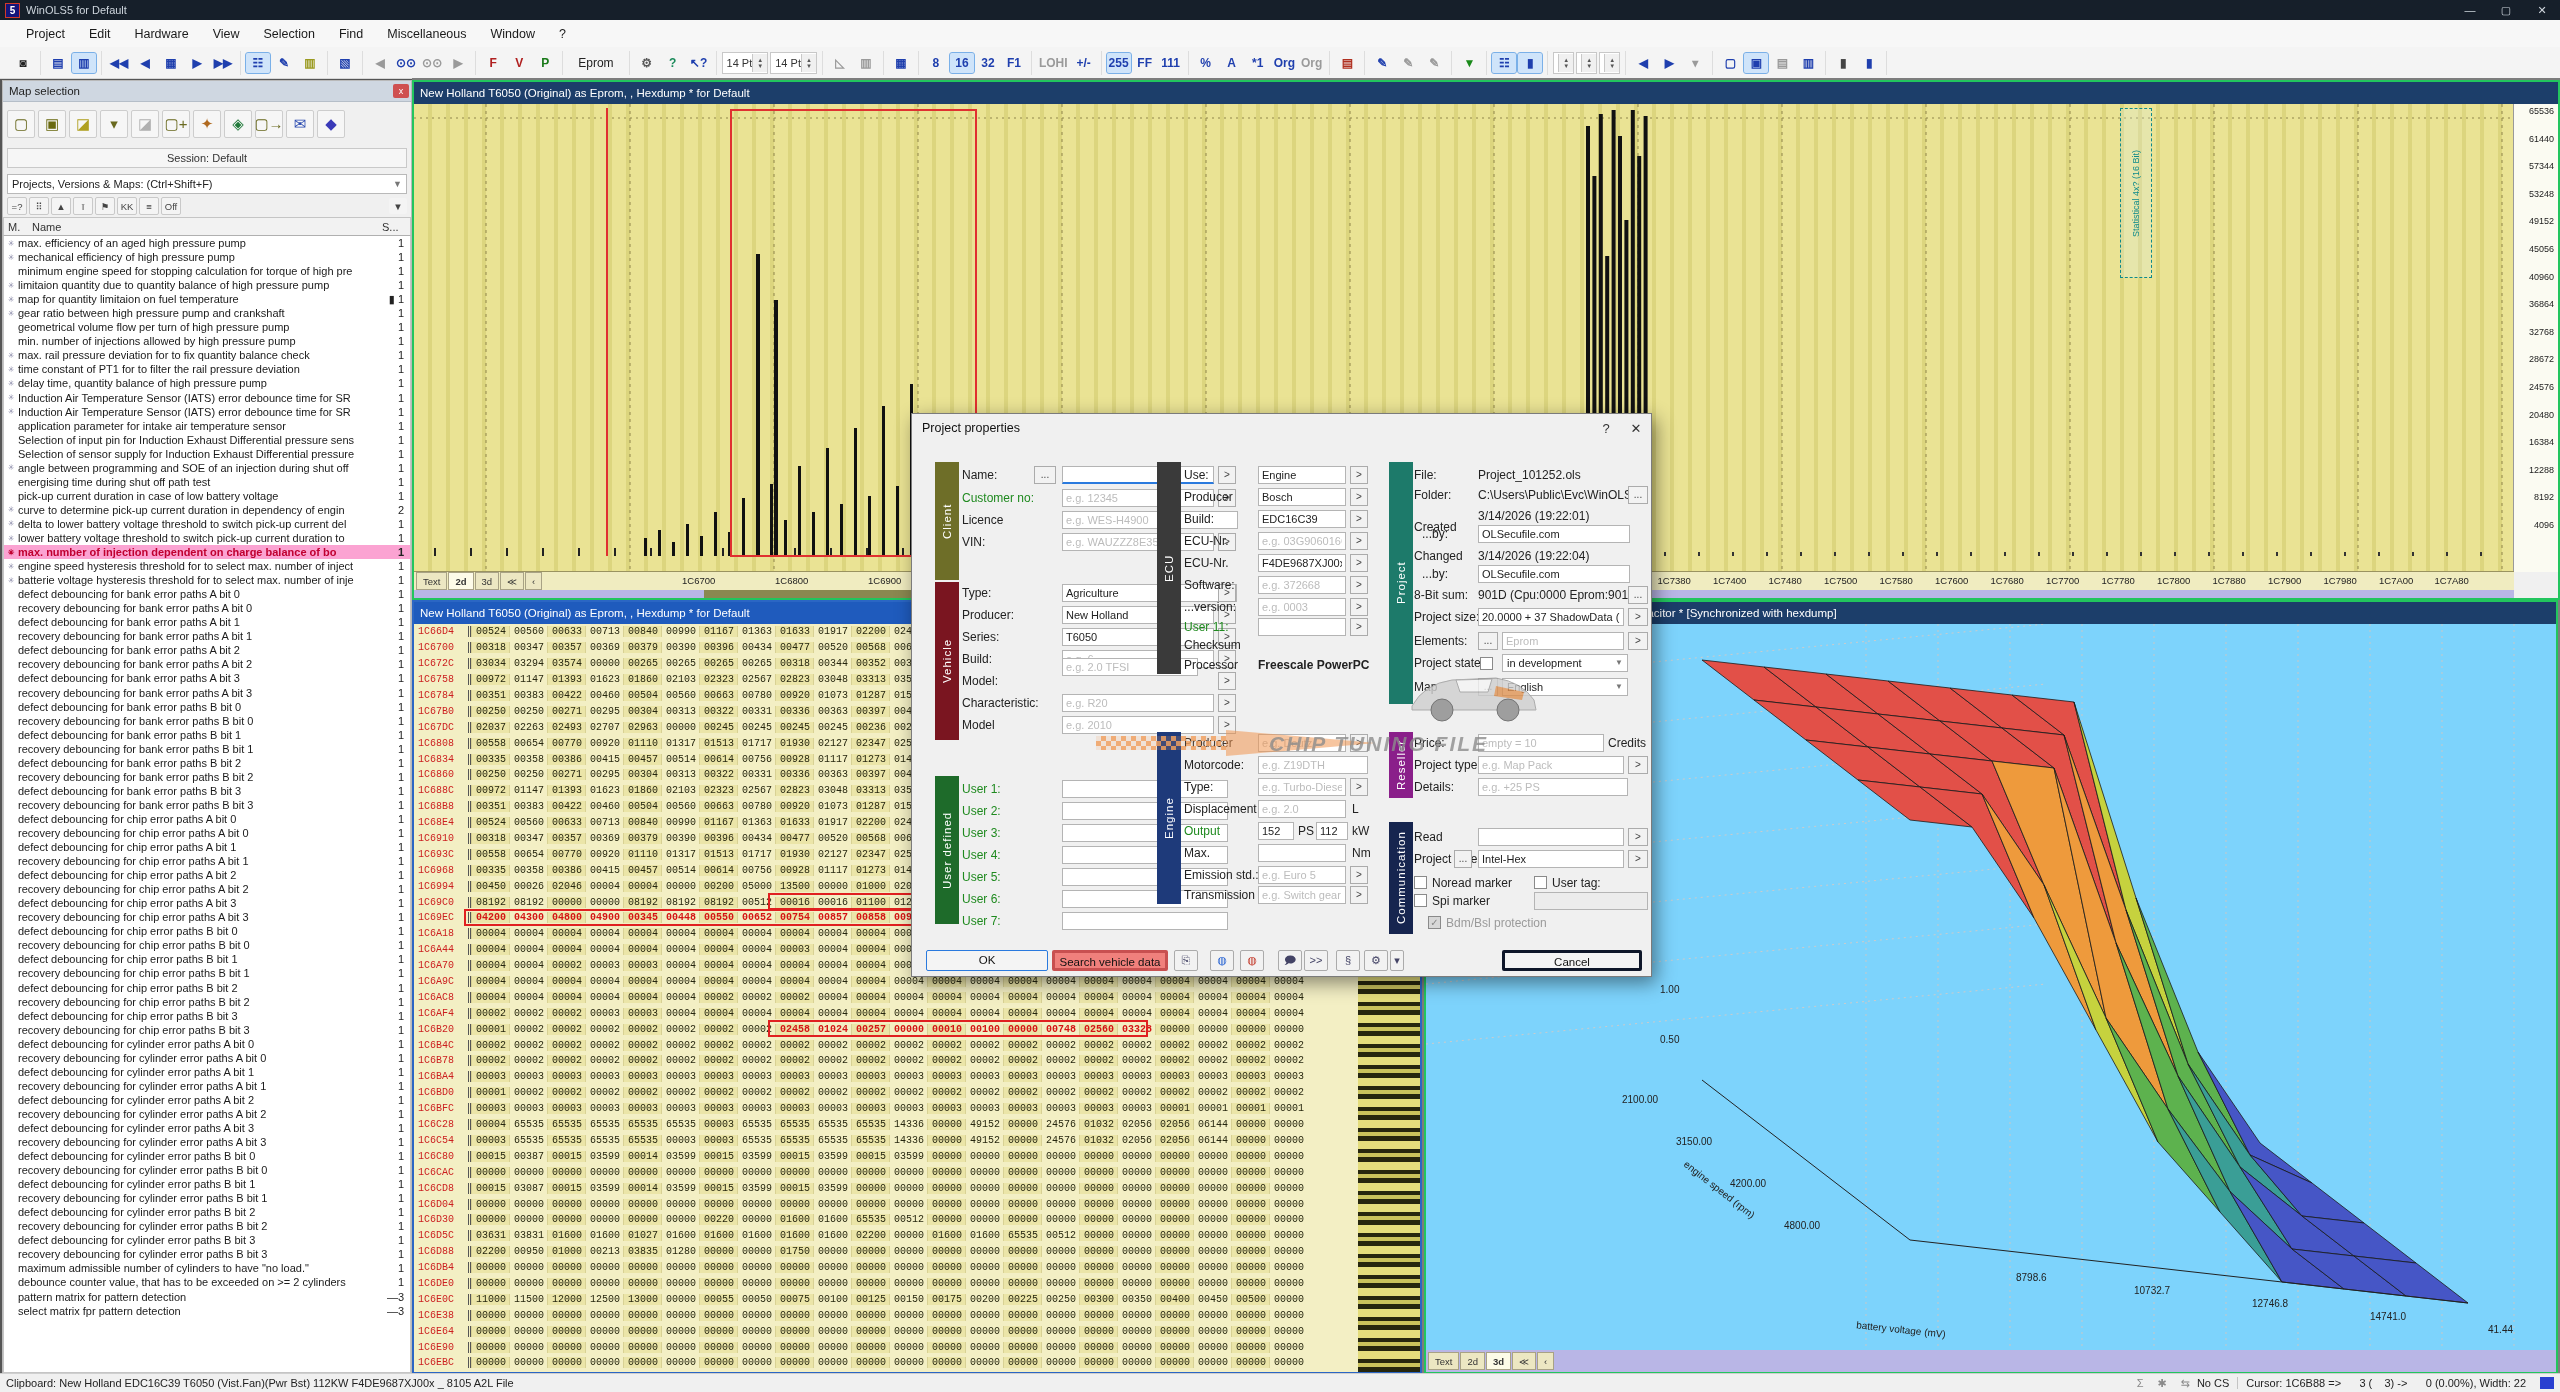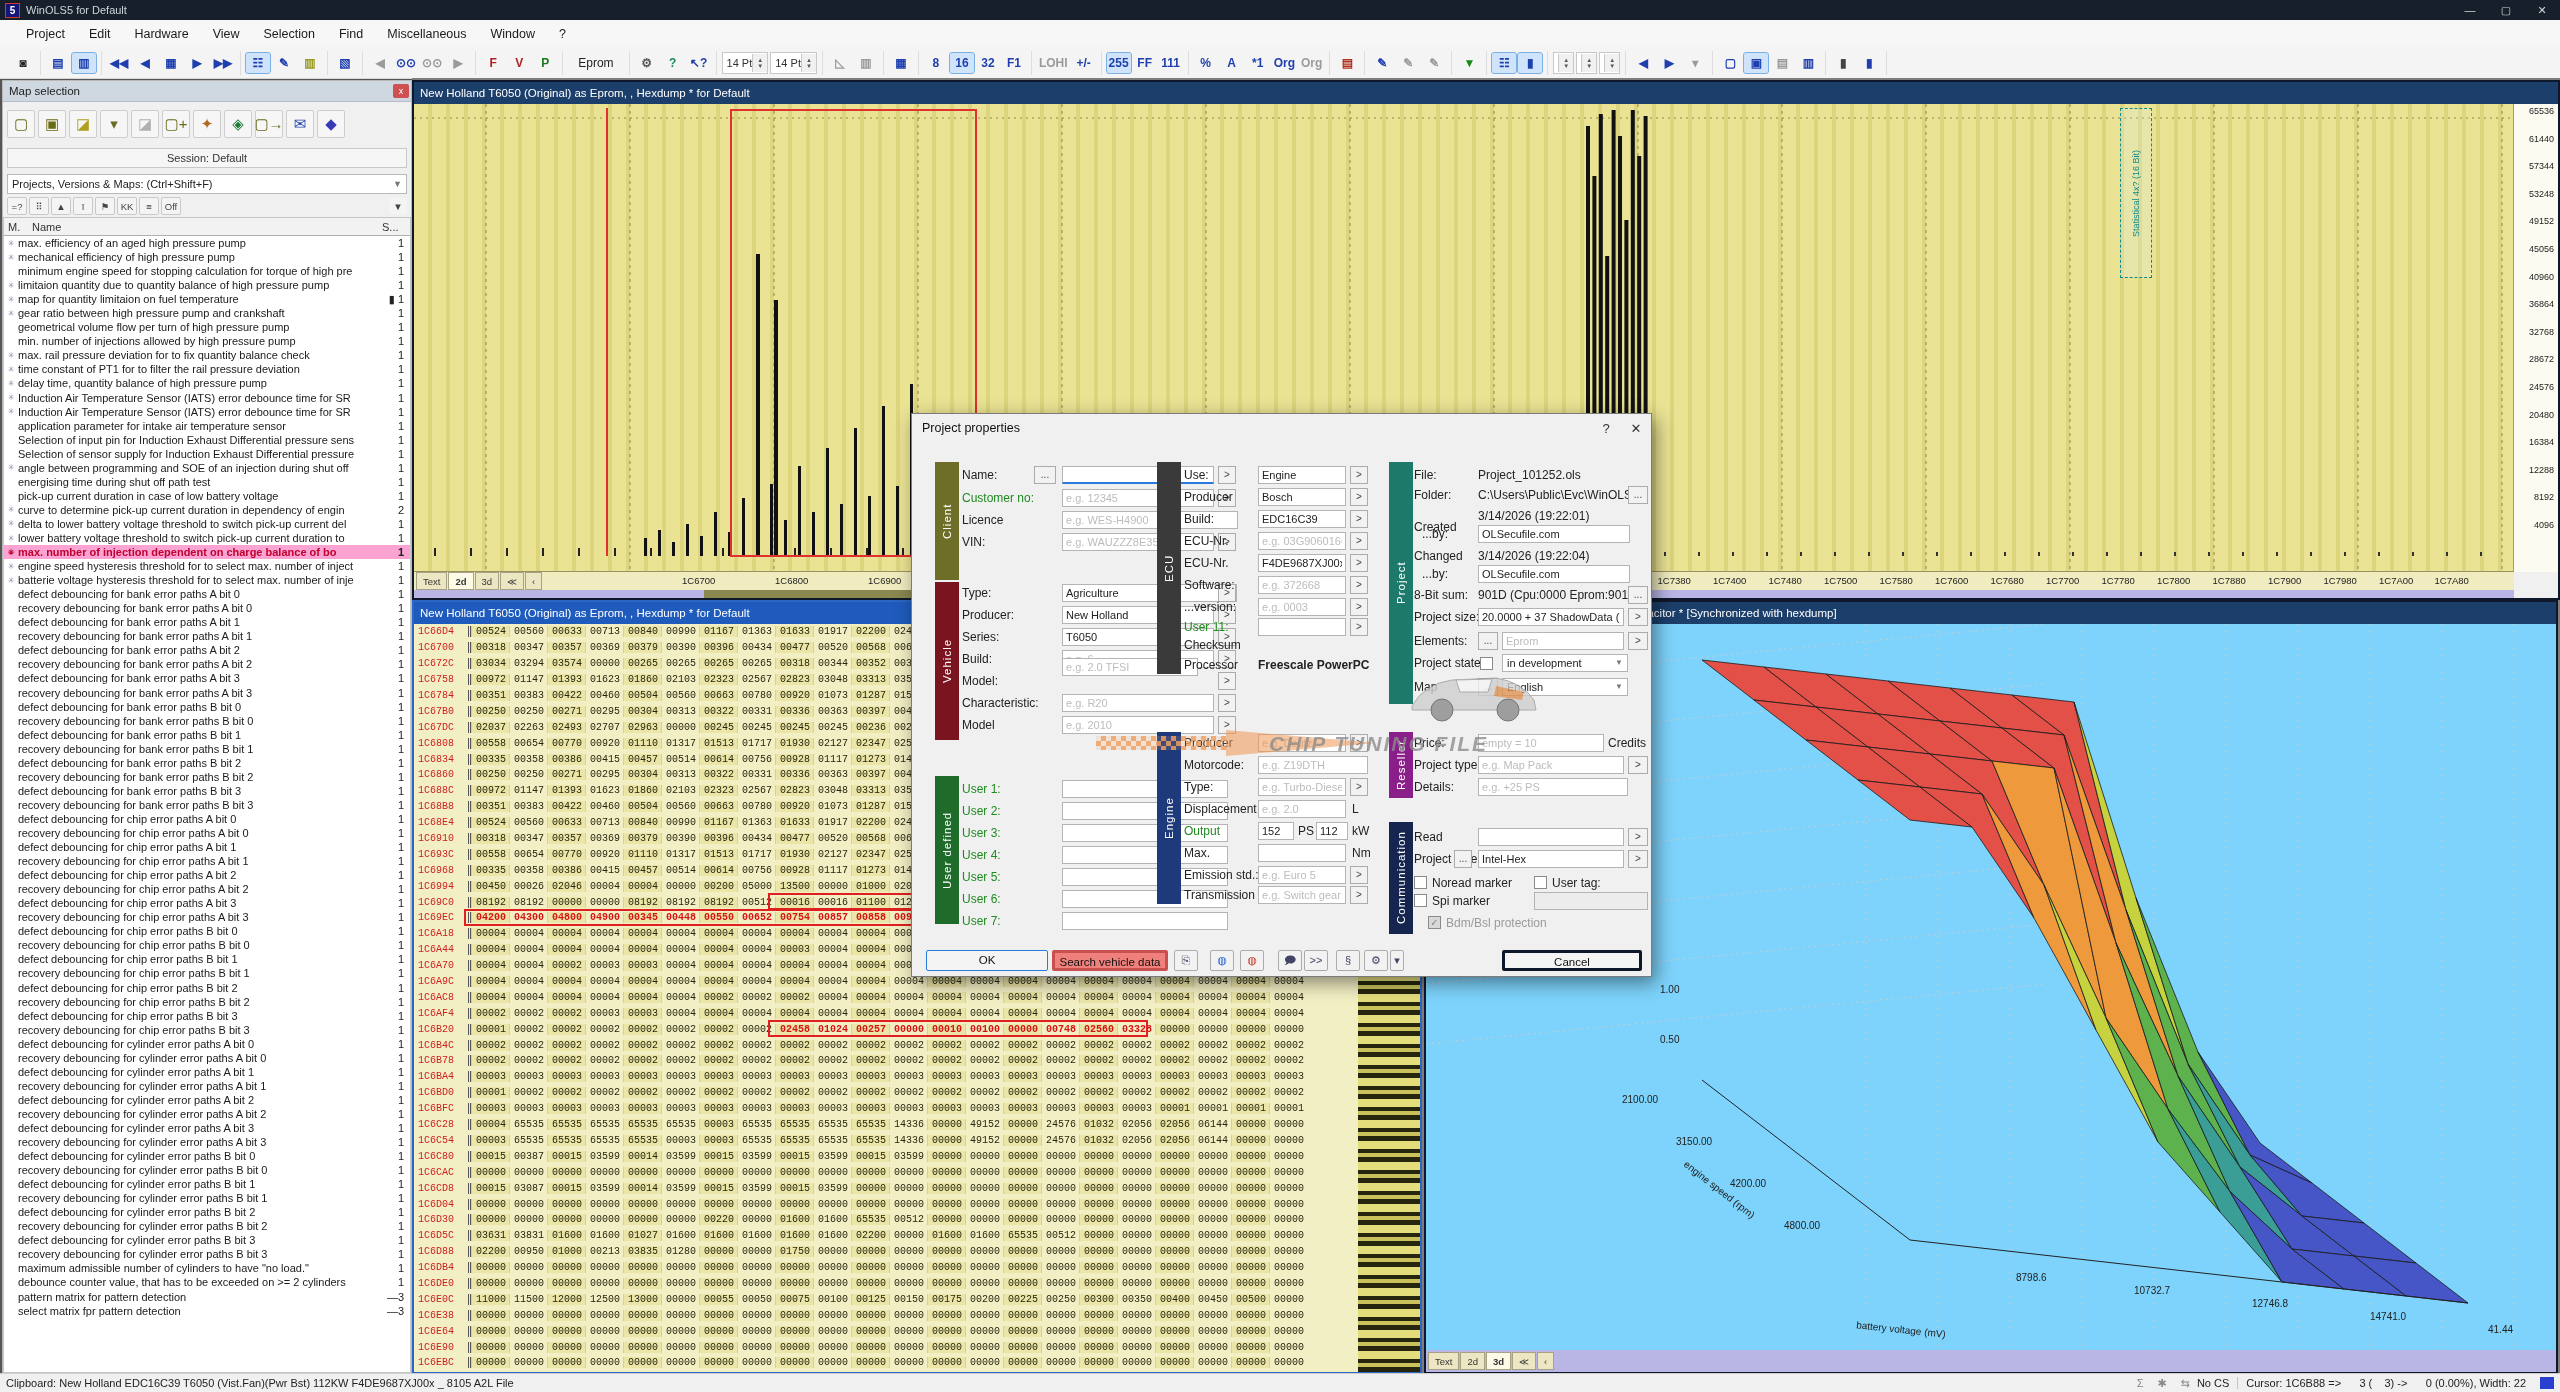--- a/index.html
+++ b/index.html
@@ -52,21 +52,21 @@
     background:#f2f2f2;font-size:11px;color:#333;align-items:center;}
   #mp-list{flex:1;background:#fff;border:1px solid #c5c5c5;border-top:none;overflow:hidden;font-size:11px;}
   .mrow{height:14.05px;display:flex;align-items:center;white-space:nowrap;color:#1a1a1a;}
   .mrow .star{width:14px;text-align:center;color:#8a8aa8;font-size:8px;flex:none;}
   .mrow .nm{flex:1;overflow:hidden;}
   .mrow .sv{width:26px;text-align:right;padding-right:6px;flex:none;color:#222;}
   .mrow.hl{background:#fba3d2;color:#c00030;font-weight:bold;}
   .mrow.hl .star{color:#c00030;}
   
   #mdi{left:412px;top:78px;right:0;bottom:18px;background:#7d7d7d;}
-  .win{position:absolute;border:2px solid #0f172a;background:#f0f0f0;box-sizing:border-box;}
+  .win{position:absolute;border:2px solid #22c55e;background:#f0f0f0;box-sizing:border-box;}
   .win.active{border-color:#2b66c4;}
   .wtitle{height:22px;background:#1c3e6a;color:#fff;font-size:11.5px;display:flex;align-items:center;
     padding-left:6px;white-space:nowrap;overflow:hidden;}
   .win.active .wtitle{background:#1f5bbd;}
   
   #chartarea{position:absolute;left:0;top:22px;right:44px;bottom:26px;
     background:repeating-linear-gradient(90deg,#eae394 0 14px,#dcd57e 14px 18px);overflow:hidden;}
   #vscale{position:absolute;right:0;top:22px;width:44px;bottom:26px;background:#fbfbf2;
     border-left:1px solid #999;font-size:9px;color:#222;}
   #vscale span{position:absolute;right:4px;}

